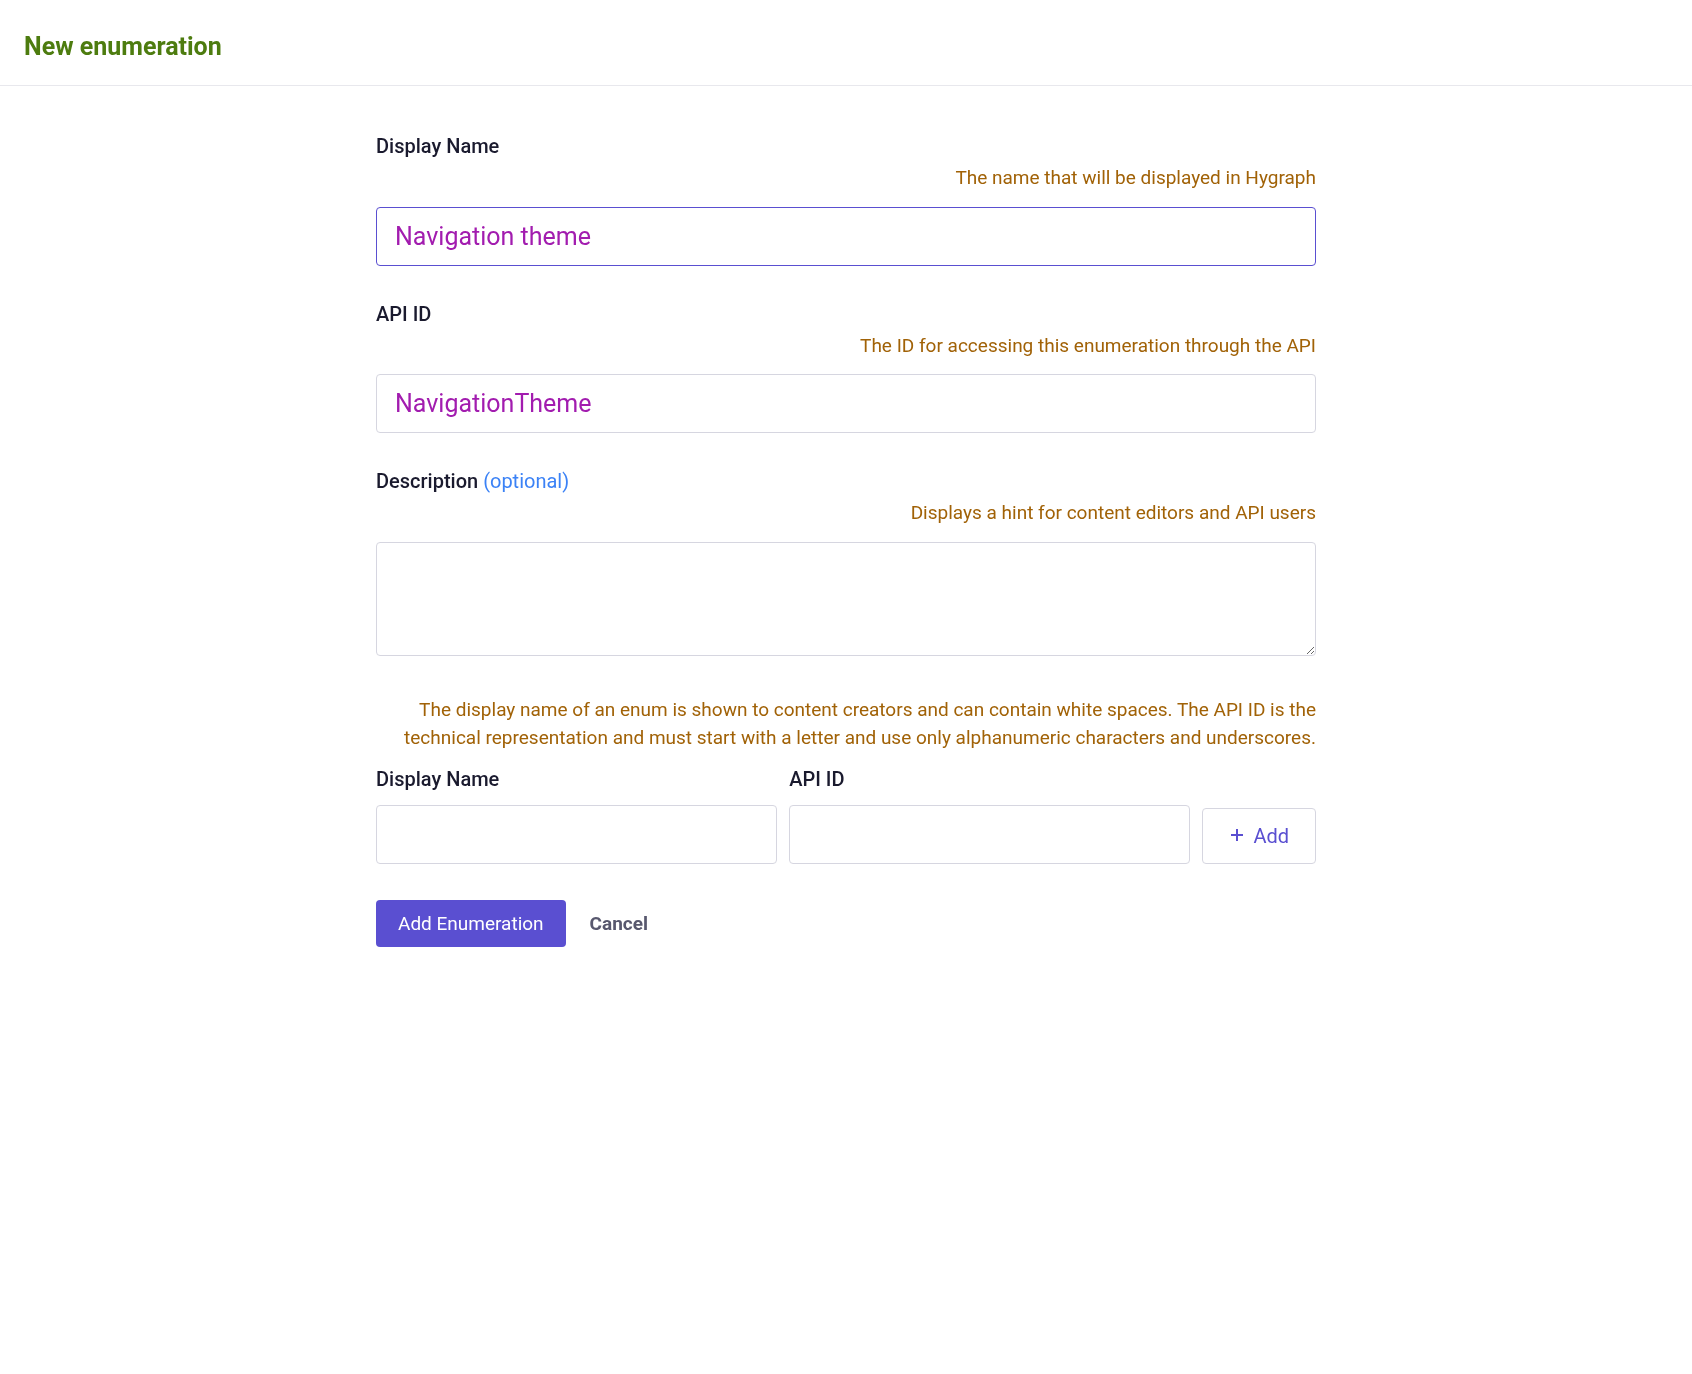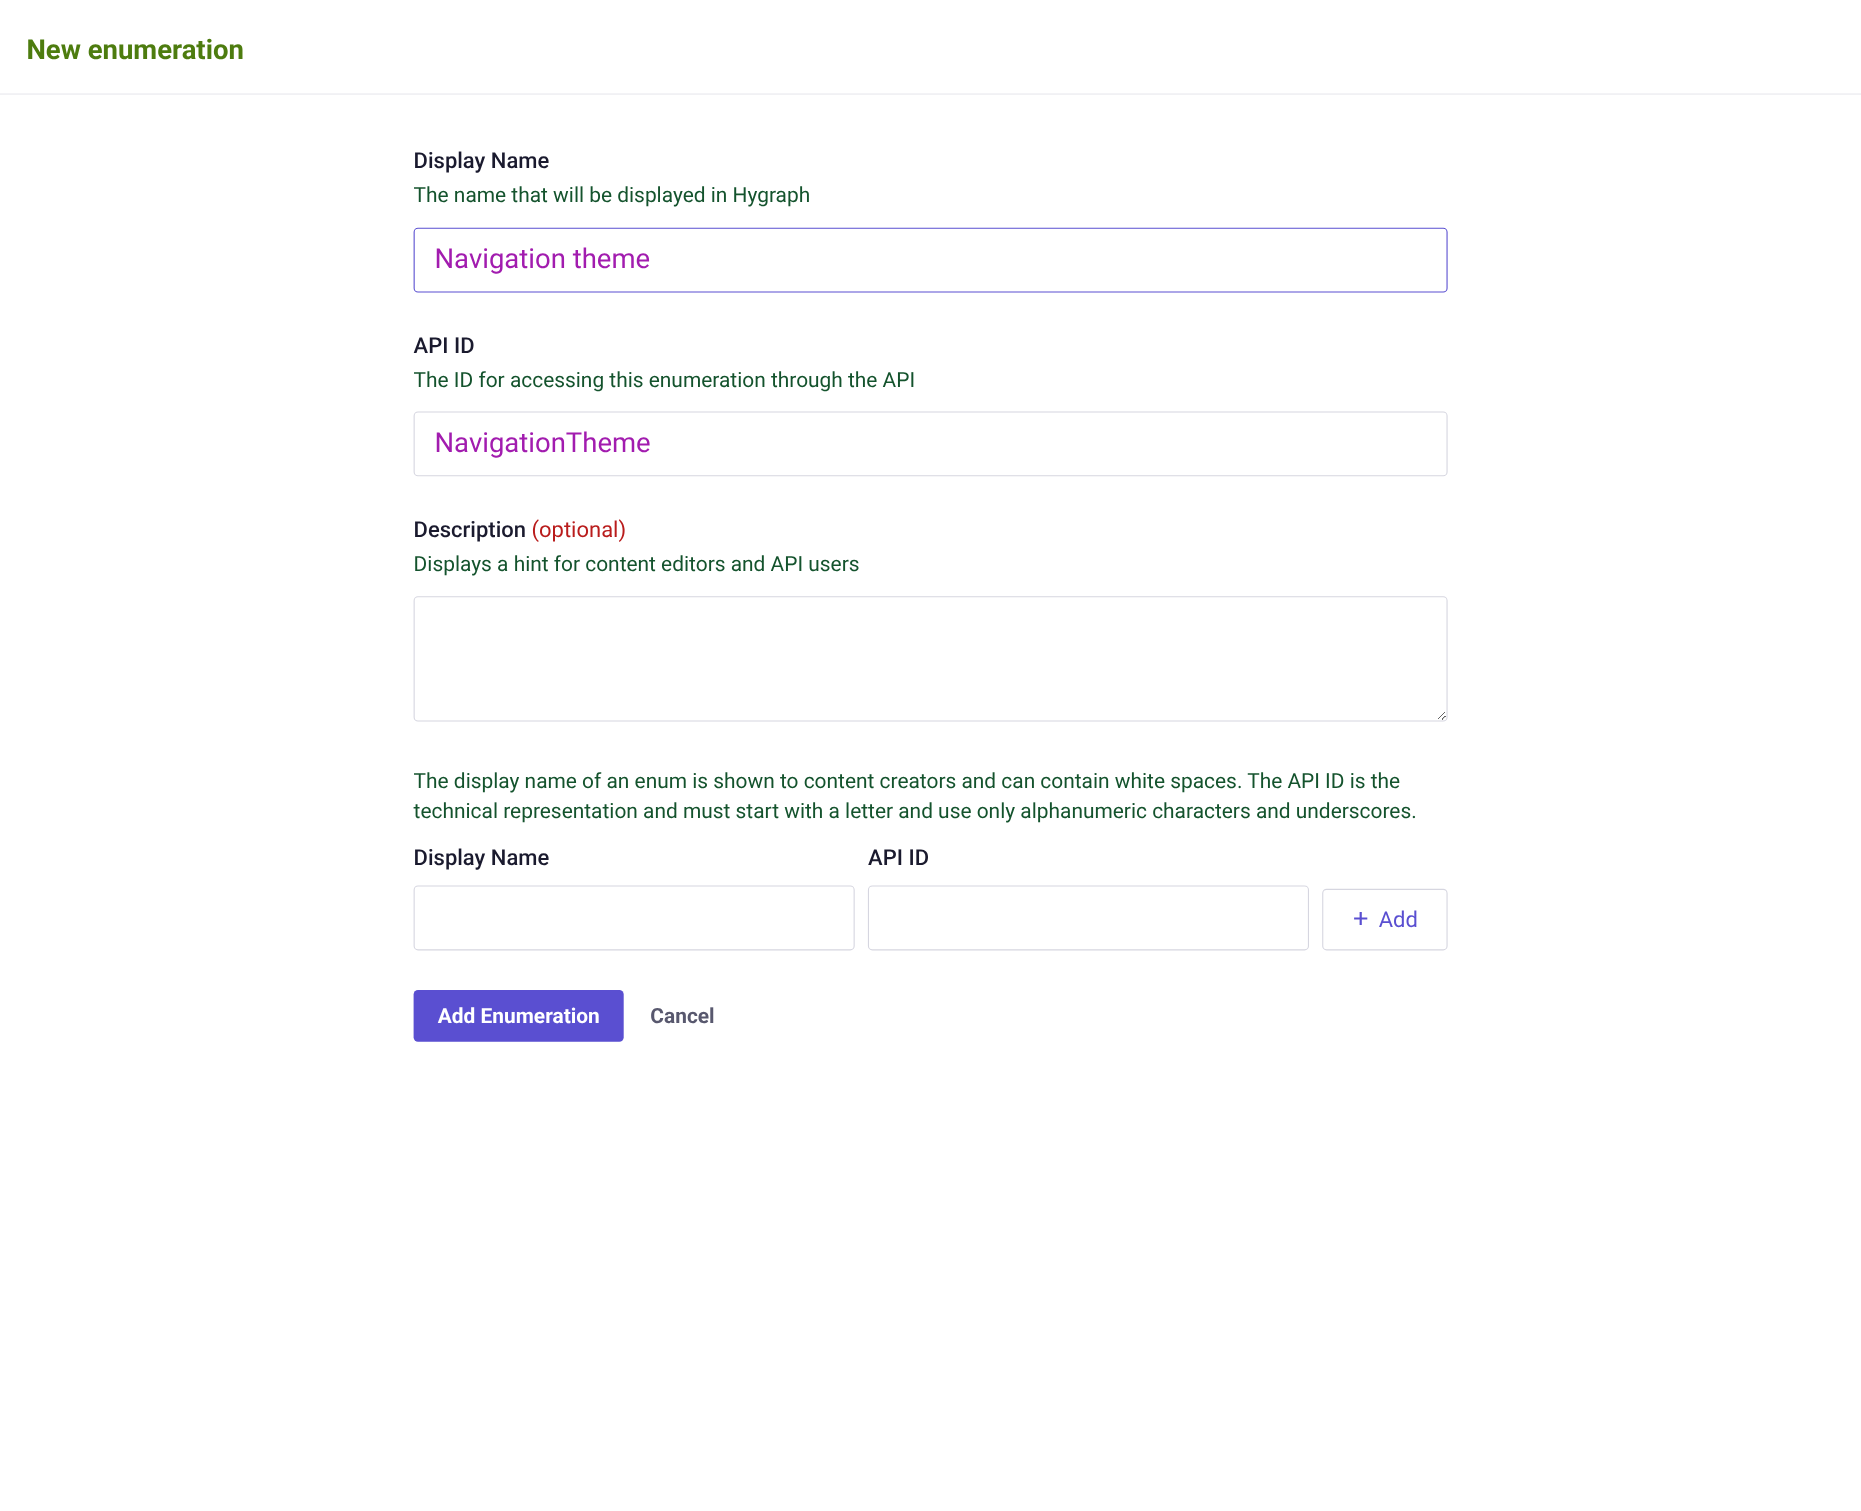--- a/index.html
+++ b/index.html
@@ -29,28 +29,29 @@
     .field-group {
       margin-bottom: 36px;
     }
     .field-label {
       font-size: 20px;
       font-weight: 500;
       color: #1a1a2e;
       margin-bottom: 6px;
     }
     .optional {
-      color: #b91c1c;
+      color: #3b82f6;
       font-weight: 400;
     }
     .field-hint {
       font-size: 19px;
-      color: #14532d;
+      color: #a16207;
       margin-bottom: 14px;
       line-height: 1.5;
+      text-align: right;
     }
     .text-input {
       width: 100%;
       padding: 14px 18px;
       font-size: 25px;
       border: 1px solid #d6d6e0;
       border-radius: 4px;
       color: #a21caf;
       background: #fff;
       font-family: inherit;
@@ -114,21 +115,21 @@
     }
     .btn-primary {
       padding: 12px 22px;
       font-size: 19px;
       background: #5a4fd1;
       color: #fff;
       border: none;
       border-radius: 4px;
       cursor: pointer;
       font-family: inherit;
-      font-weight: 700;
+      font-weight: 400;
     }
     .btn-link {
       padding: 12px 0;
       font-size: 19px;
       background: transparent;
       color: #58586e;
       border: none;
       cursor: pointer;
       font-family: inherit;
       font-weight: 700;

